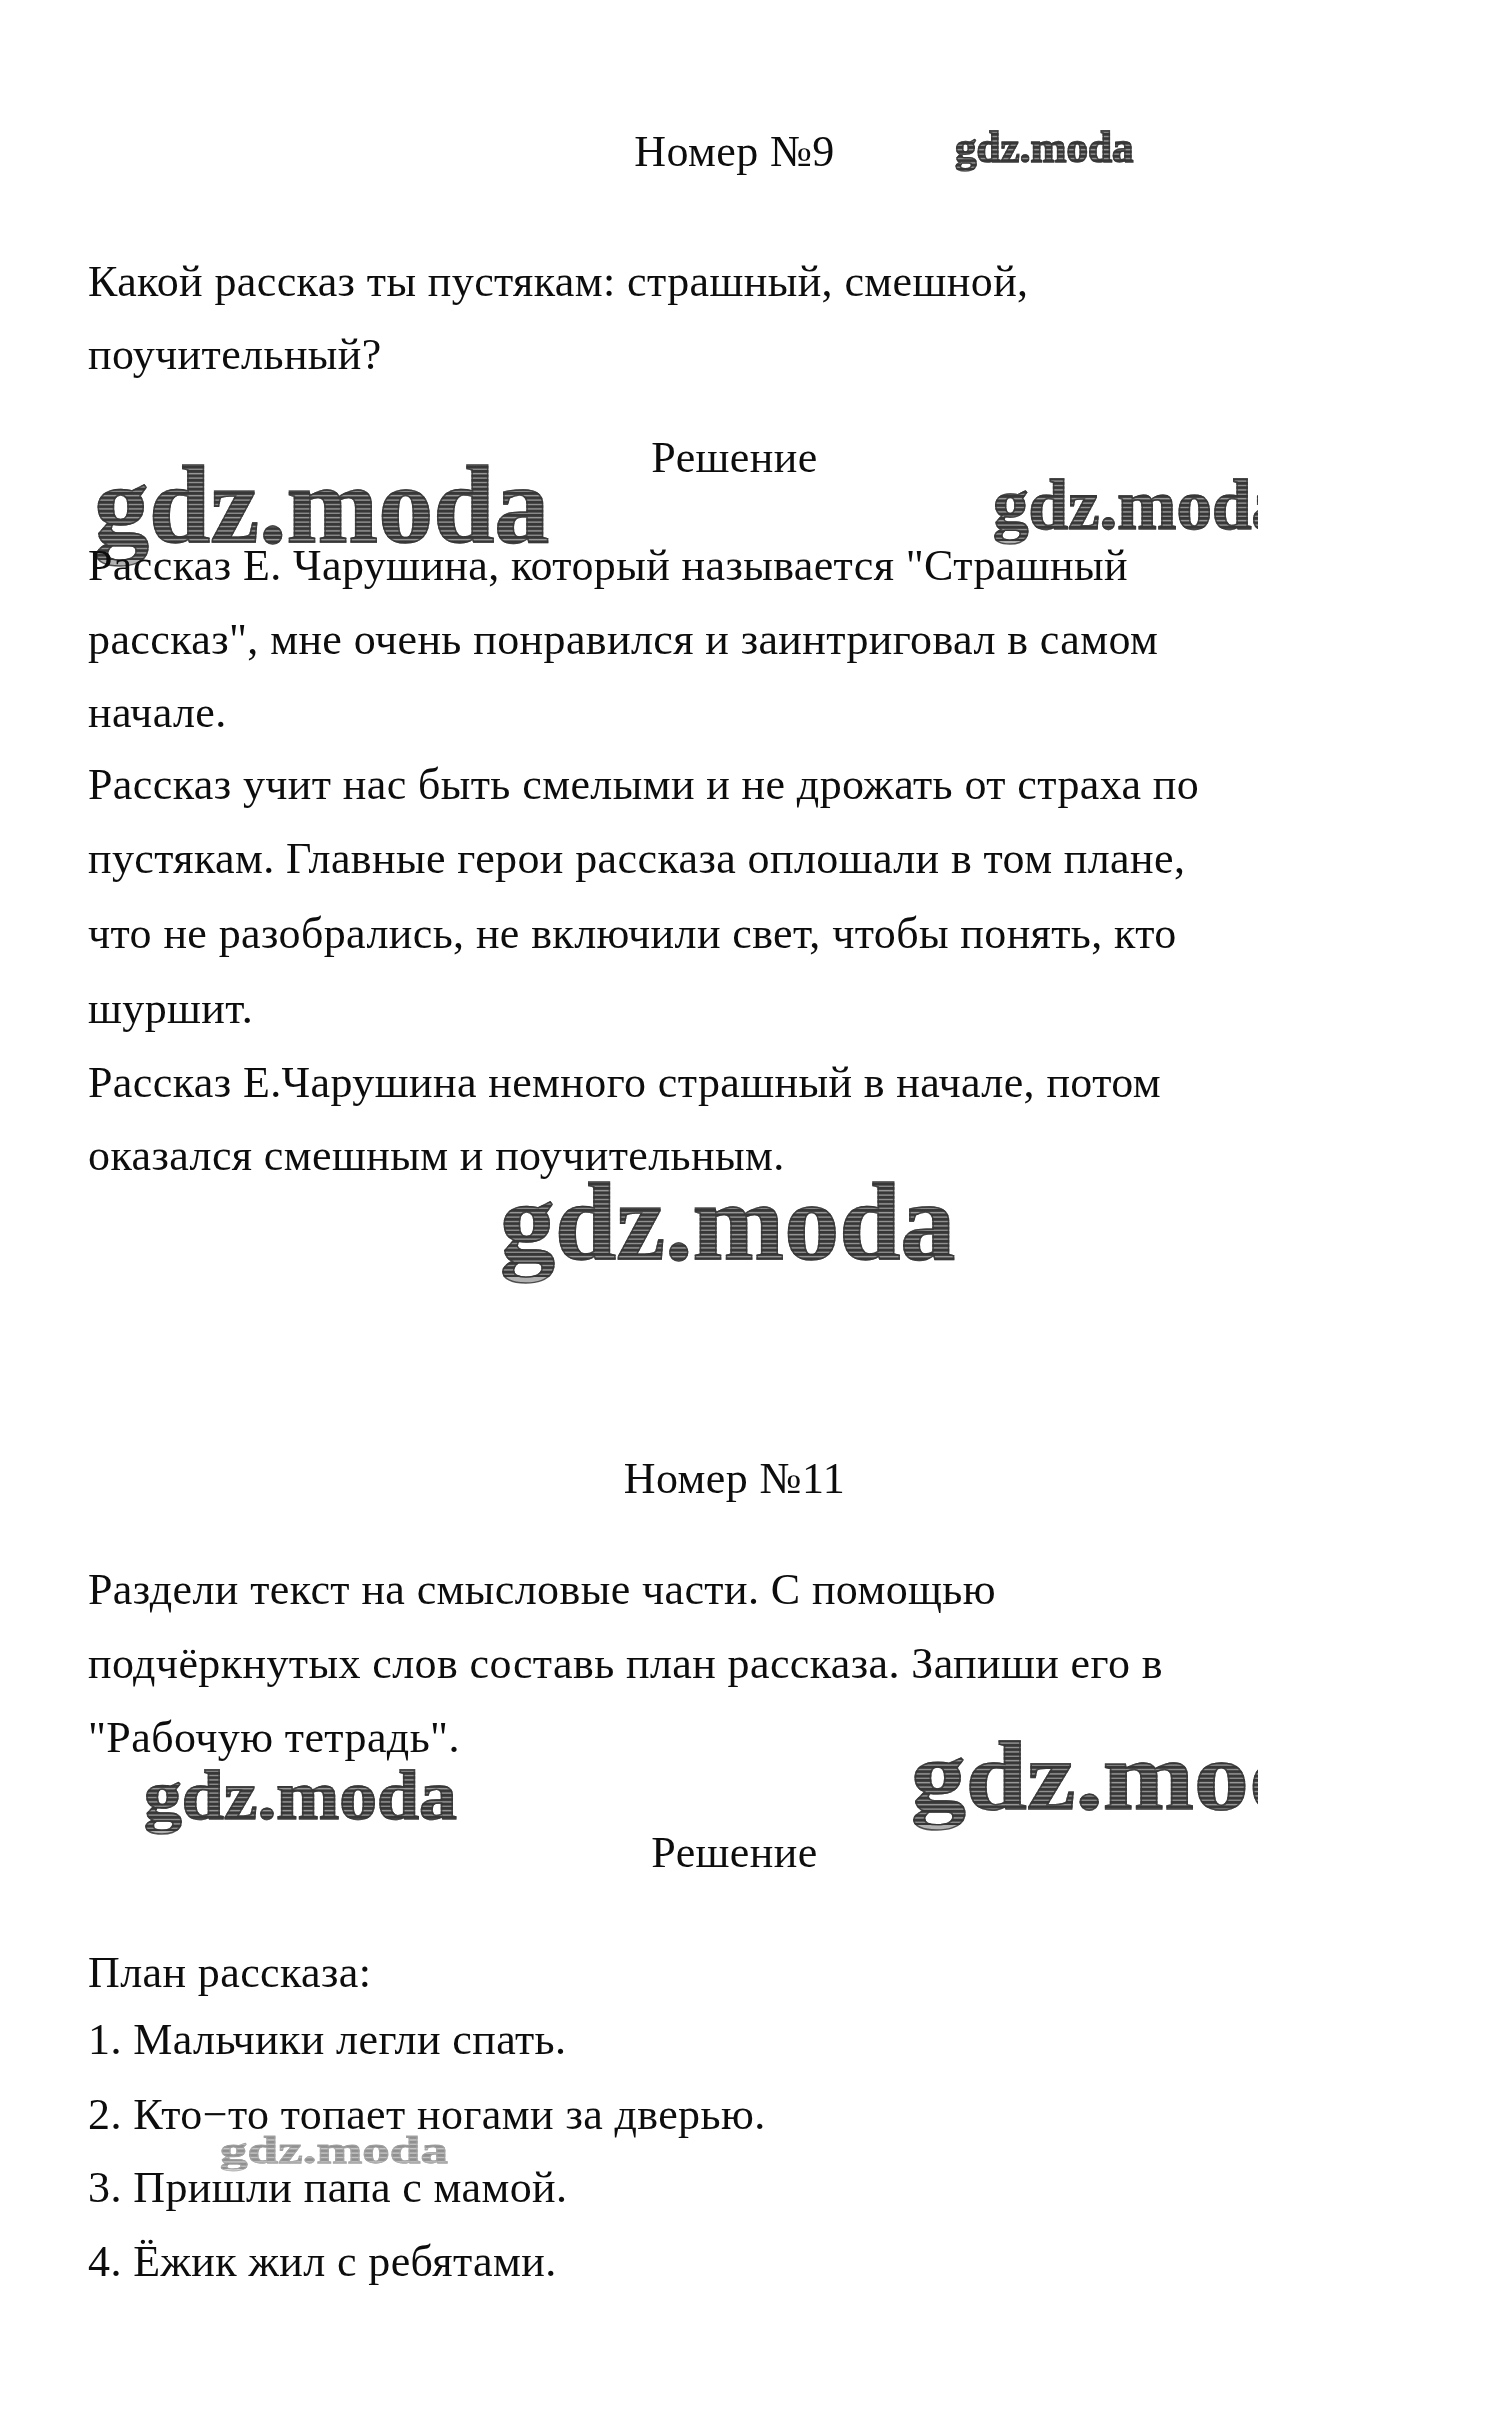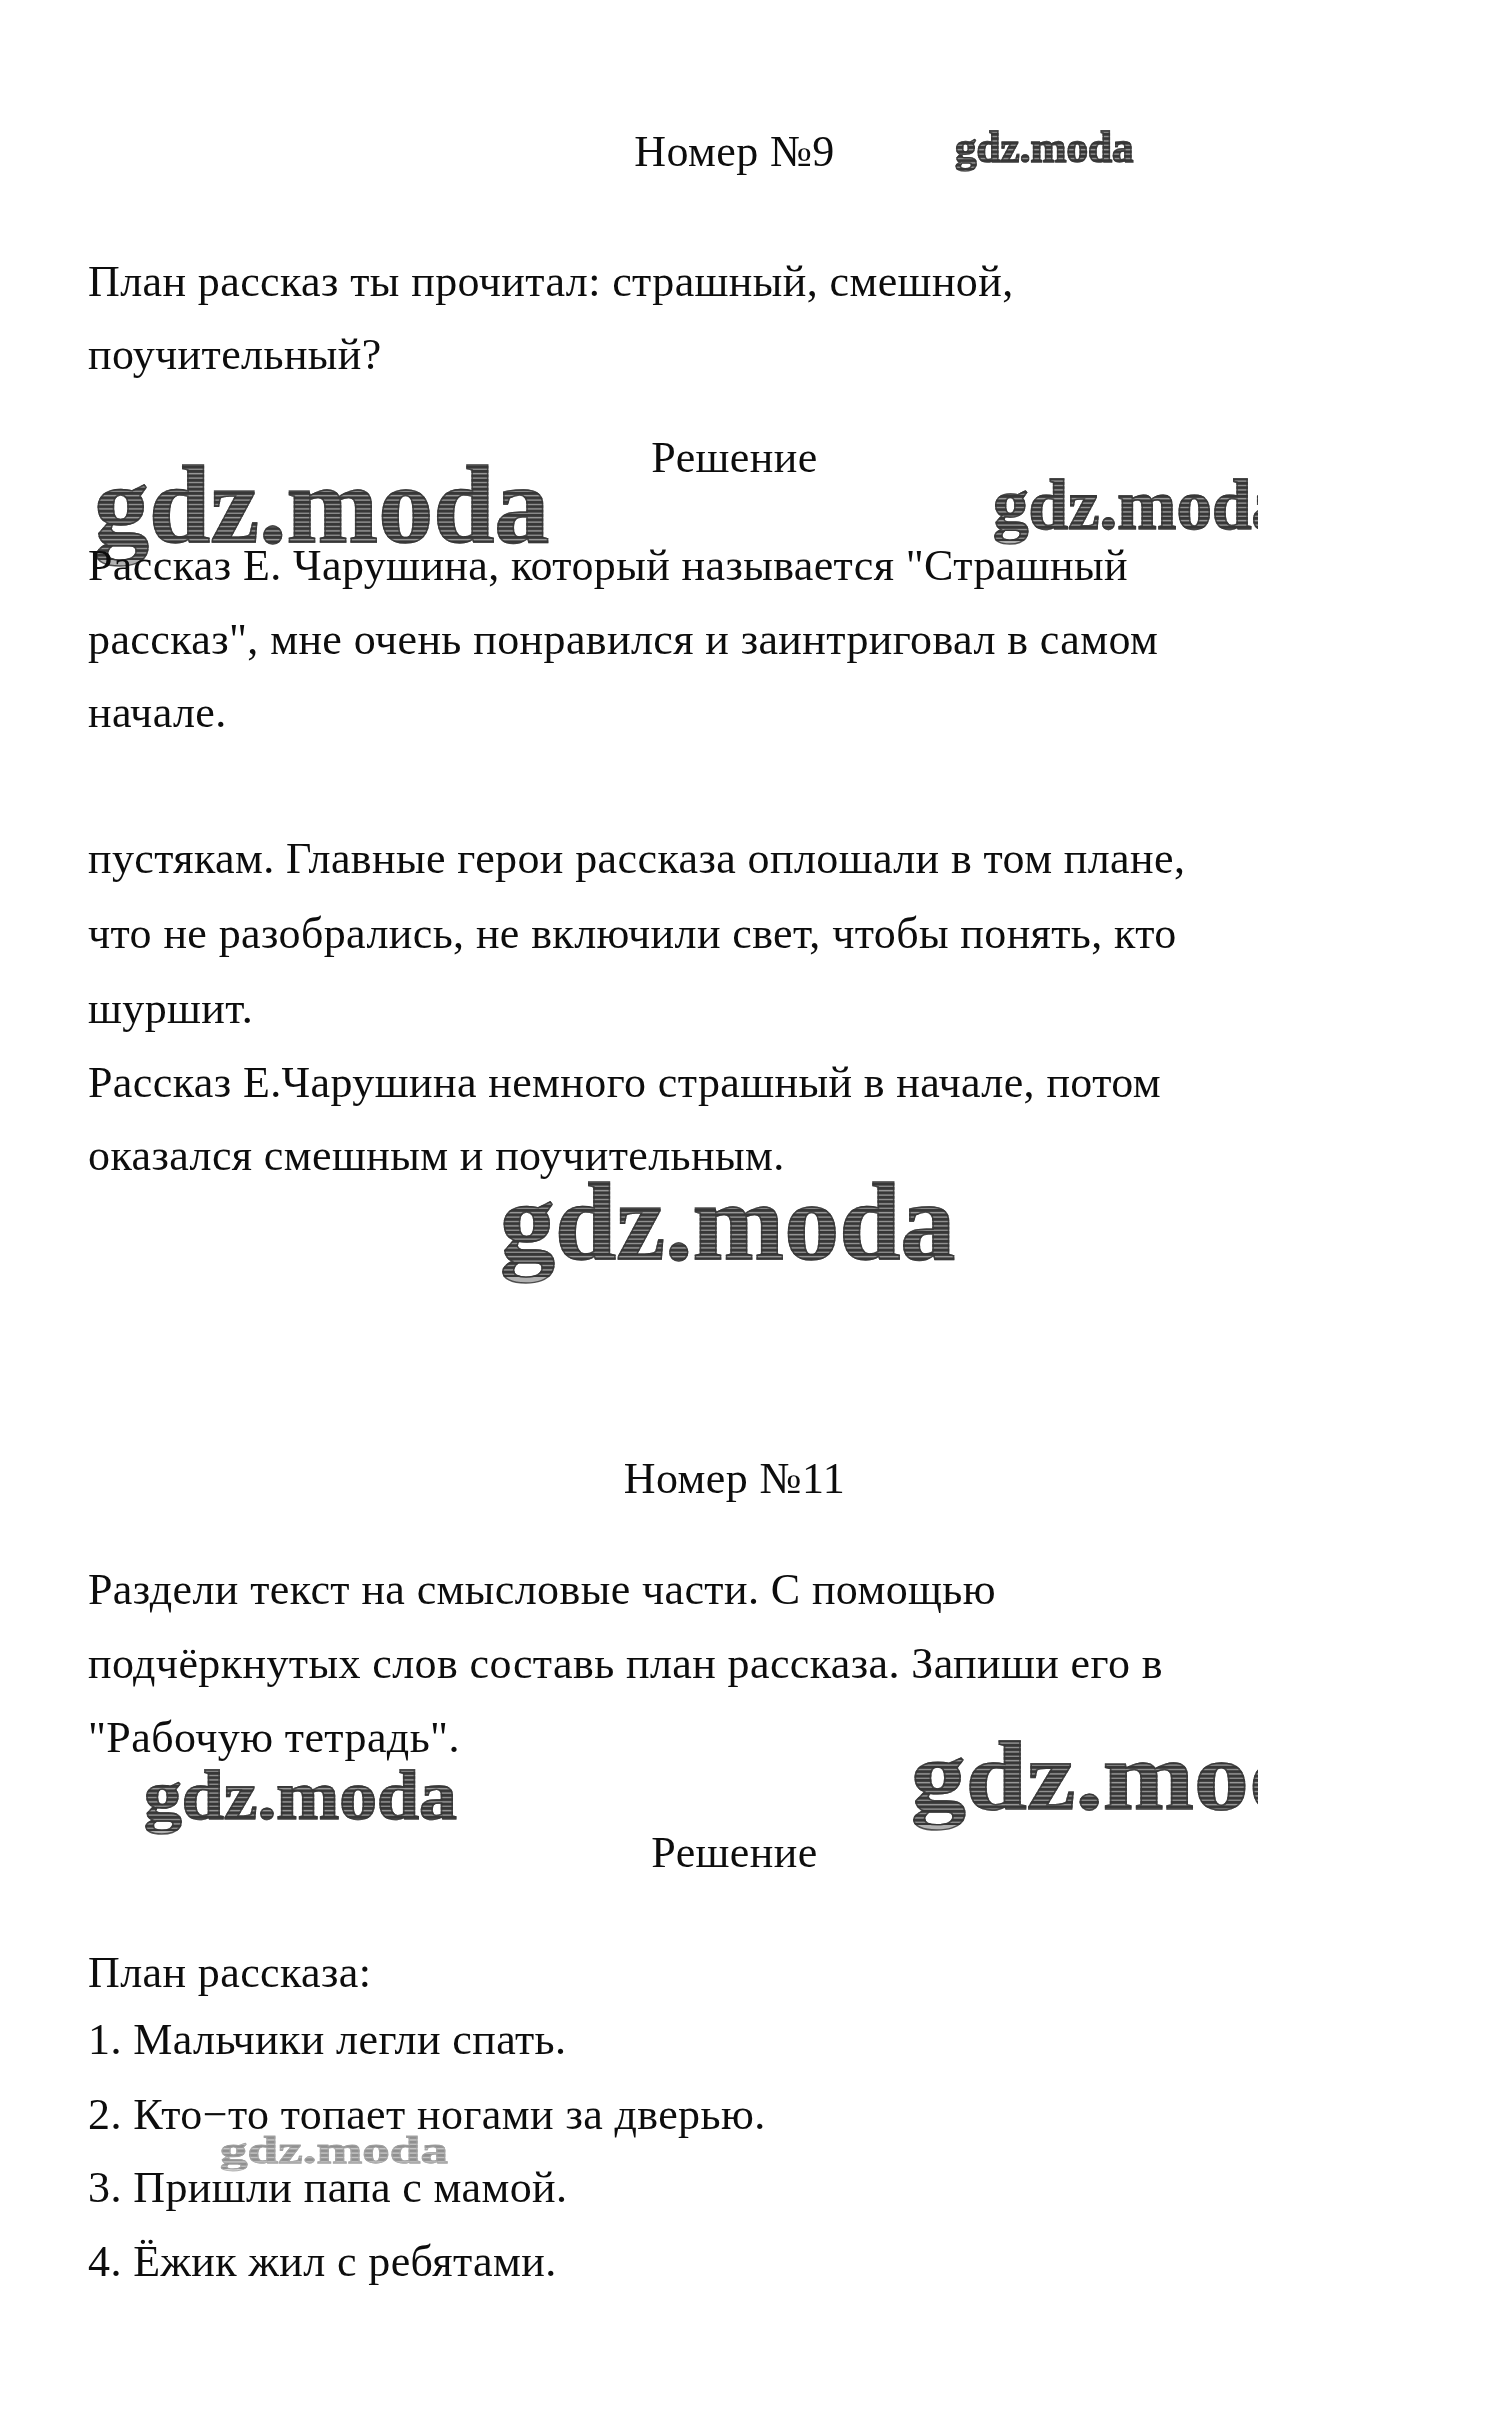--- a/index.html
+++ b/index.html
@@ -61,32 +61,33 @@
 </style>
 </head>
 <body>
 
 <div class="page">
 
   <div class="ln center" style="top:129px">Номер №9</div>
 
   <span class="wm wm1">gdz.moda</span>
 
-  <div class="ln" style="top:259px"><span>План рассказ ты прочитал: </span><span class="b">страшный, смешной,</span></div>
+  <div class="ln" style="top:259px"><span>Какой рассказ ты пустякам: </span><span class="b">страшный, смешной,</span></div>
 
   <div class="ln" style="top:332px"><span class="b">поучительный</span><span>?</span></div>
 
   <div class="ln center" style="top:435px">Решение</div>
 
   <span class="wm wm2">gdz.moda</span>
   <span class="wm wm3">gdz.moda</span>
 
   <div class="ln" style="top:543px">Рассказ Е. Чарушина, который называется "Страшный</div>
   <div class="ln" style="top:617px">рассказ", мне очень понравился и заинтриговал в самом</div>
   <div class="ln" style="top:690px">начале.</div>
+  <div class="ln" style="top:762px">Рассказ учит нас быть смелыми и не дрожать от страха по</div>
   <div class="ln" style="top:836px">пустякам. Главные герои рассказа оплошали в том плане,</div>
   <div class="ln" style="top:911px">что не разобрались, не включили свет, чтобы понять, кто</div>
   <div class="ln" style="top:986px">шуршит.</div>
   <div class="ln" style="top:1060px">Рассказ Е.Чарушина немного страшный в начале, потом</div>
   <div class="ln" style="top:1133px">оказался смешным и поучительным.</div>
 
   <span class="wm wm4">gdz.moda</span>
 
   <div class="ln center" style="top:1456px">Номер №11</div>
 

